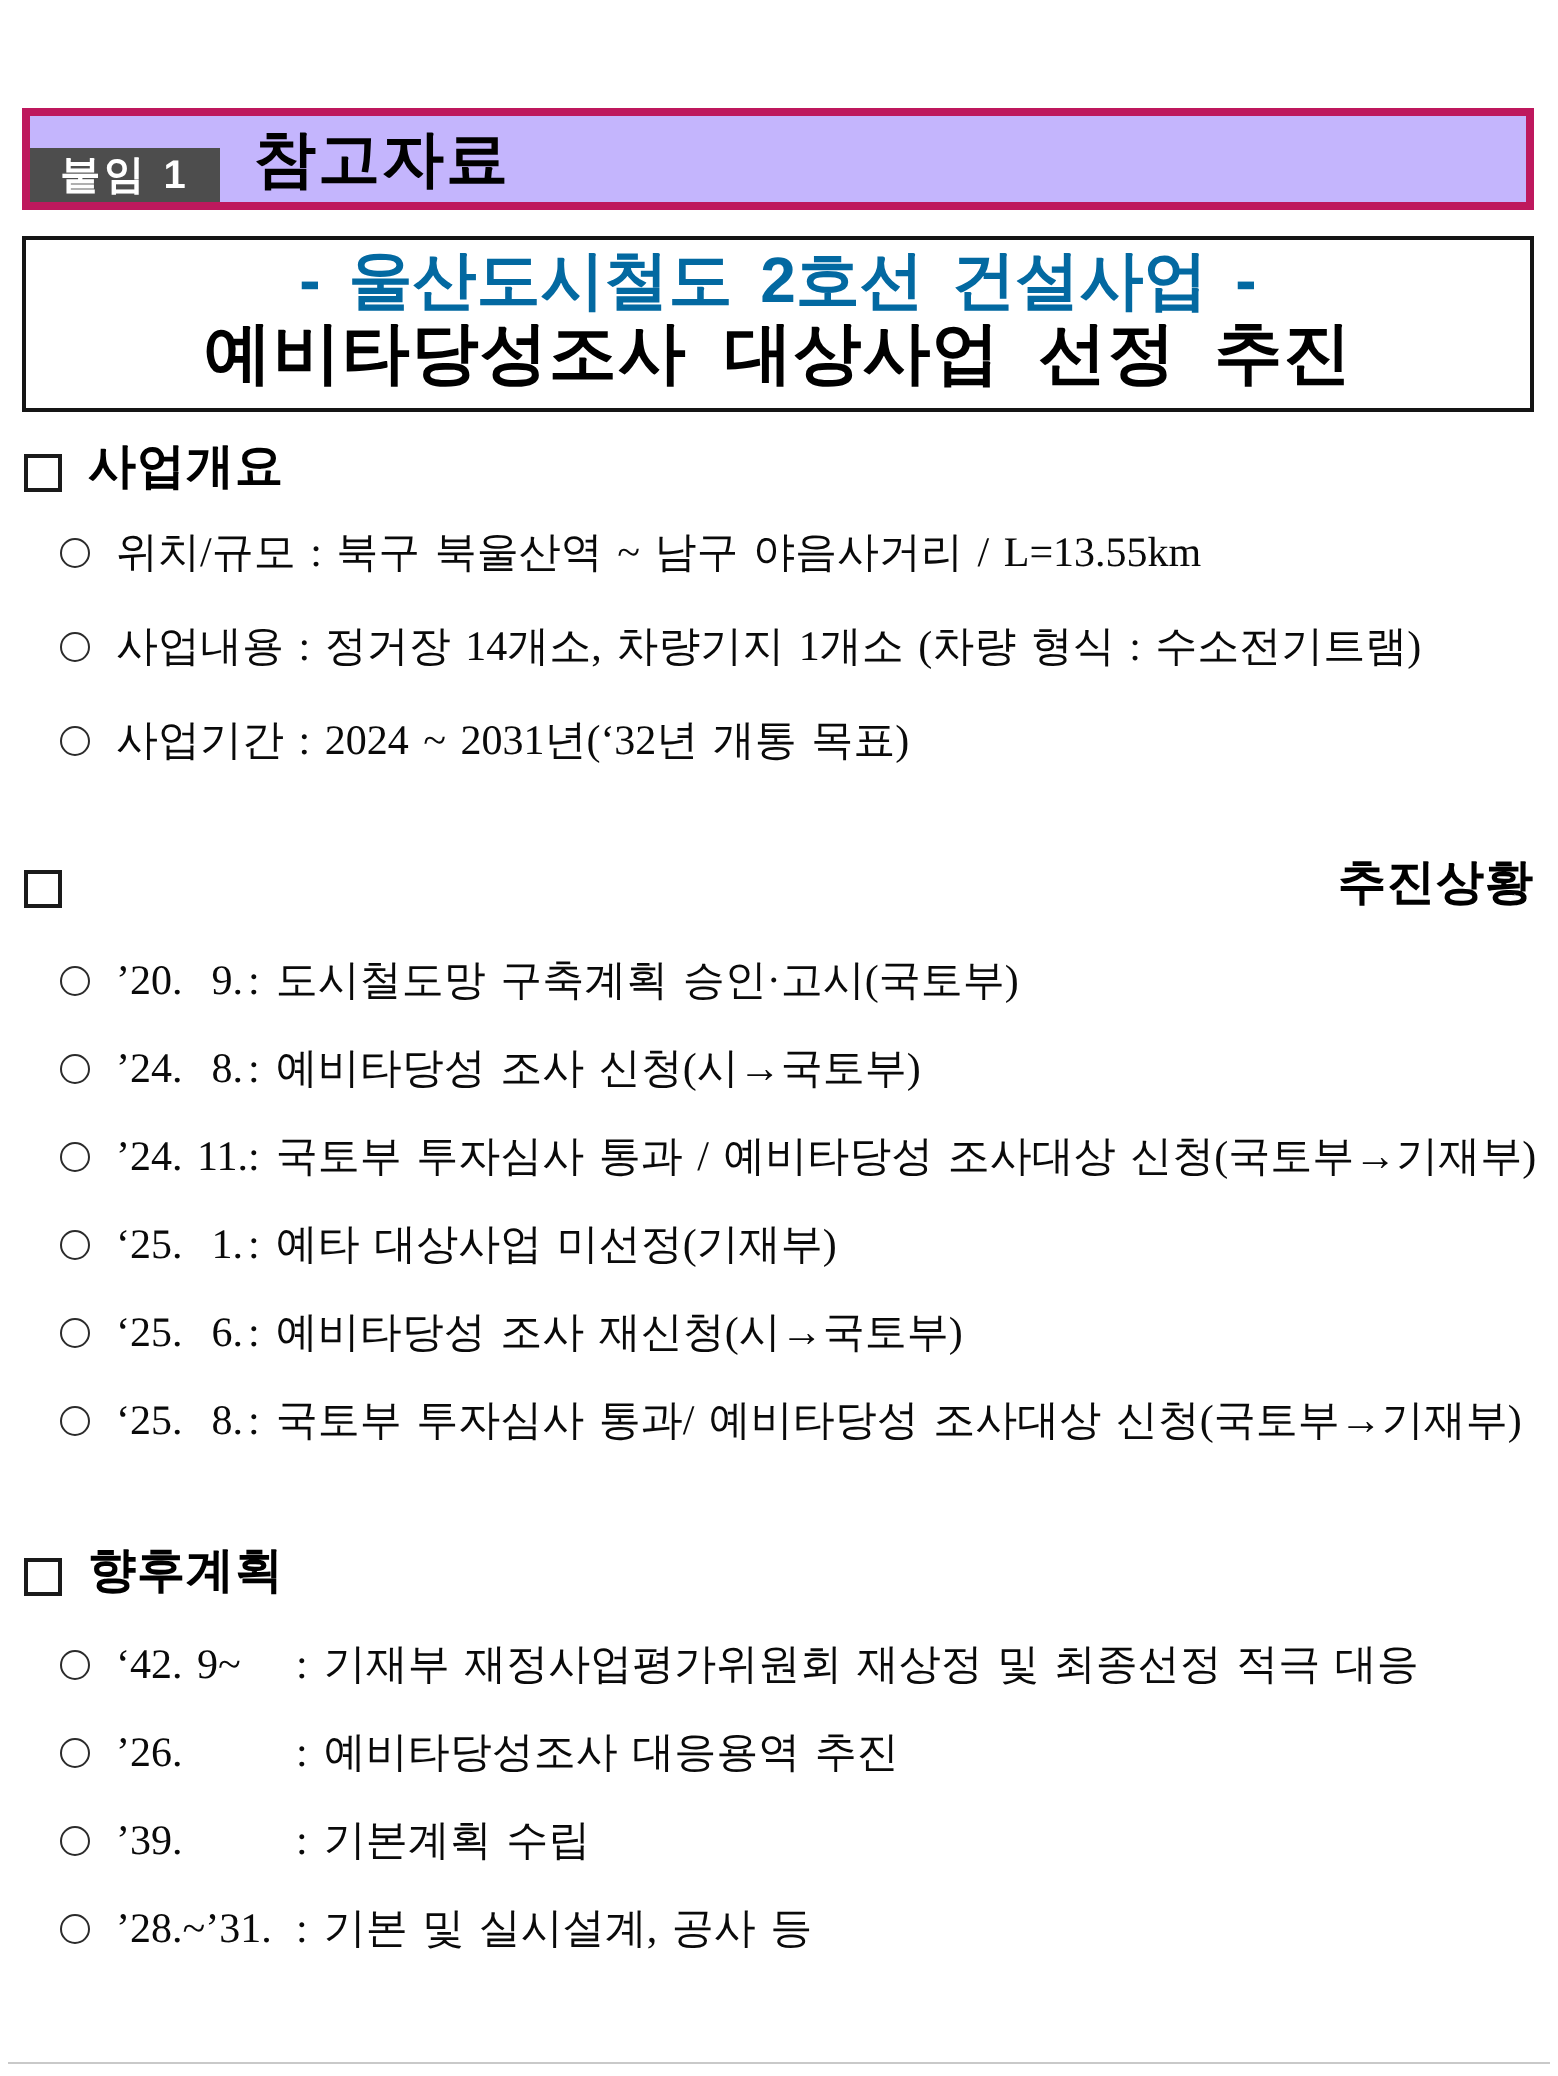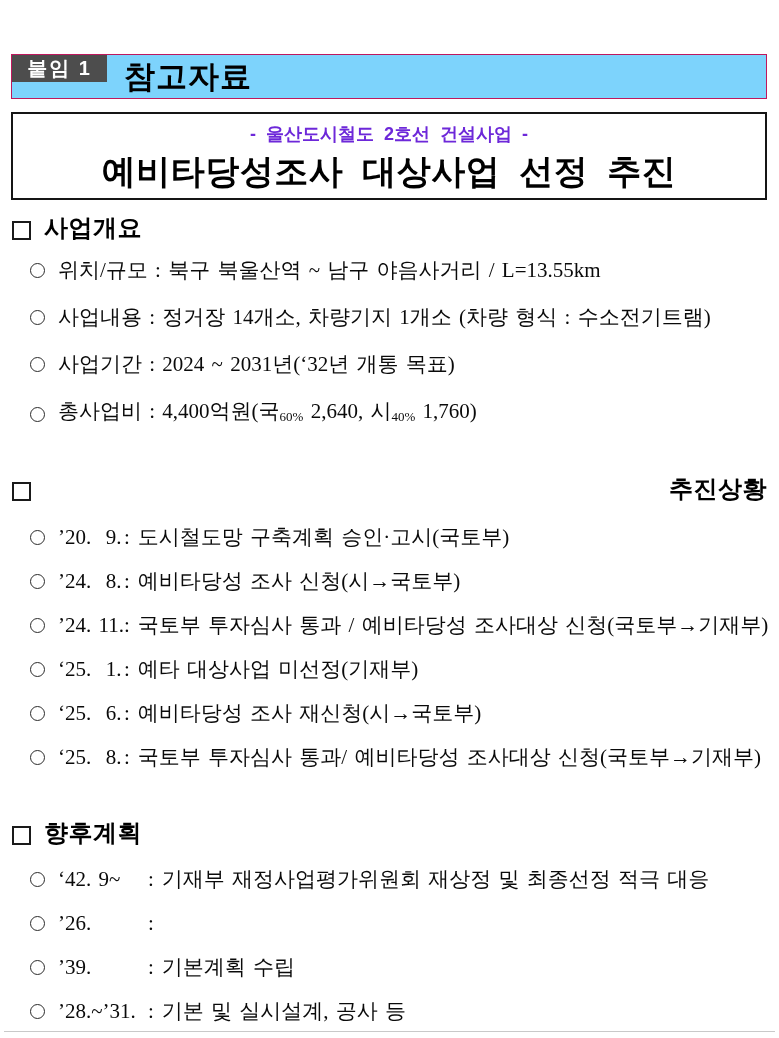--- a/index.html
+++ b/index.html
@@ -9,23 +9,23 @@
     background:#ffffff;
     overflow:hidden;
     font-family:"Liberation Serif", serif;
     color:#0a0a0a;
   }
   .content{position:absolute;left:11px;top:0;width:756px;}
 
   
   .header-bar{
     margin-top:54px;height:43px;
-    border:1px solid #be185d;
-    display:flex;align-items:flex-start;
-    background:#7dd3fc;
+    border:4px solid #be185d;
+    display:flex;align-items:flex-end;
+    background:#c4b5fd;
   }
   .tag{
     background:#4d4d4d;color:#ffffff;
     width:95px;flex:none;
     display:flex;align-items:center;justify-content:center;
     font-family:"Liberation Sans", sans-serif;
     font-weight:bold;font-size:20px;letter-spacing:2px;
   }
   .doc-type{
     align-self:center;padding-left:17px;
@@ -35,22 +35,22 @@
 
   
   .title-box{
     margin-top:13px;
     border:2.5px solid #151515;
     text-align:center;
     padding:5px 0 6px;
   }
   .subtitle{
     font-family:"Liberation Sans", sans-serif;
-    font-weight:bold;font-size:18px;line-height:31px;
-    word-spacing:5px;color:#6d28d9;white-space:nowrap;
+    font-weight:bold;font-size:32px;line-height:31px;
+    word-spacing:5px;color:#0369a1;white-space:nowrap;
   }
   .main-title{
     font-family:"Liberation Sans", sans-serif;
     font-weight:bold;font-size:34px;line-height:42px;
     letter-spacing:0.5px;word-spacing:9px;color:#000;white-space:nowrap;
   }
 
   
   .section-heading{
     display:flex;align-items:center;gap:13px;
@@ -125,24 +125,20 @@
             <span class="text"><span>위치/규모 : 북구 북울산역 ~ 남구 야음사거리 / L=13.55km</span></span>
           </div>
           <div class="item">
             <span class="circle-icon"></span>
             <span class="text"><span>사업내용 : 정거장 14개소, 차량기지 1개소 (차량 형식 : 수소전기트램)</span></span>
           </div>
           <div class="item">
             <span class="circle-icon"></span>
             <span class="text"><span>사업기간 : 2024 ~ 2031년(‘32년 개통 목표)</span></span>
           </div>
-          <div class="item">
-            <span class="circle-icon"></span>
-            <span class="text"><span>총사업비 : 4,400억원(국</span><span class="sub">60%</span><span> 2,640, 시</span><span class="sub">40%</span><span> 1,760)</span></span>
-          </div>
         </div>
     </section>
 
     <section class="sec-progress">
       <div class="section-heading">
         <span class="square-icon"></span>
         <span class="heading-text">추진상황</span>
       </div>
       <div class="item-list">
           <div class="item">
@@ -193,20 +189,21 @@
           <div class="item">
             <span class="circle-icon"></span>
             <span class="date">‘42. 9~</span>
             <span class="colon">:</span>
             <span class="text"><span>기재부 재정사업평가위원회 재상정 및 최종선정 적극 대응</span></span>
           </div>
           <div class="item">
             <span class="circle-icon"></span>
             <span class="date">’26.</span>
             <span class="colon">:</span>
+            <span class="text"><span>예비타당성조사 대응용역 추진</span></span>
           </div>
           <div class="item">
             <span class="circle-icon"></span>
             <span class="date">’39.</span>
             <span class="colon">:</span>
             <span class="text"><span>기본계획 수립</span></span>
           </div>
           <div class="item">
             <span class="circle-icon"></span>
             <span class="date">’28.~’31.</span>

